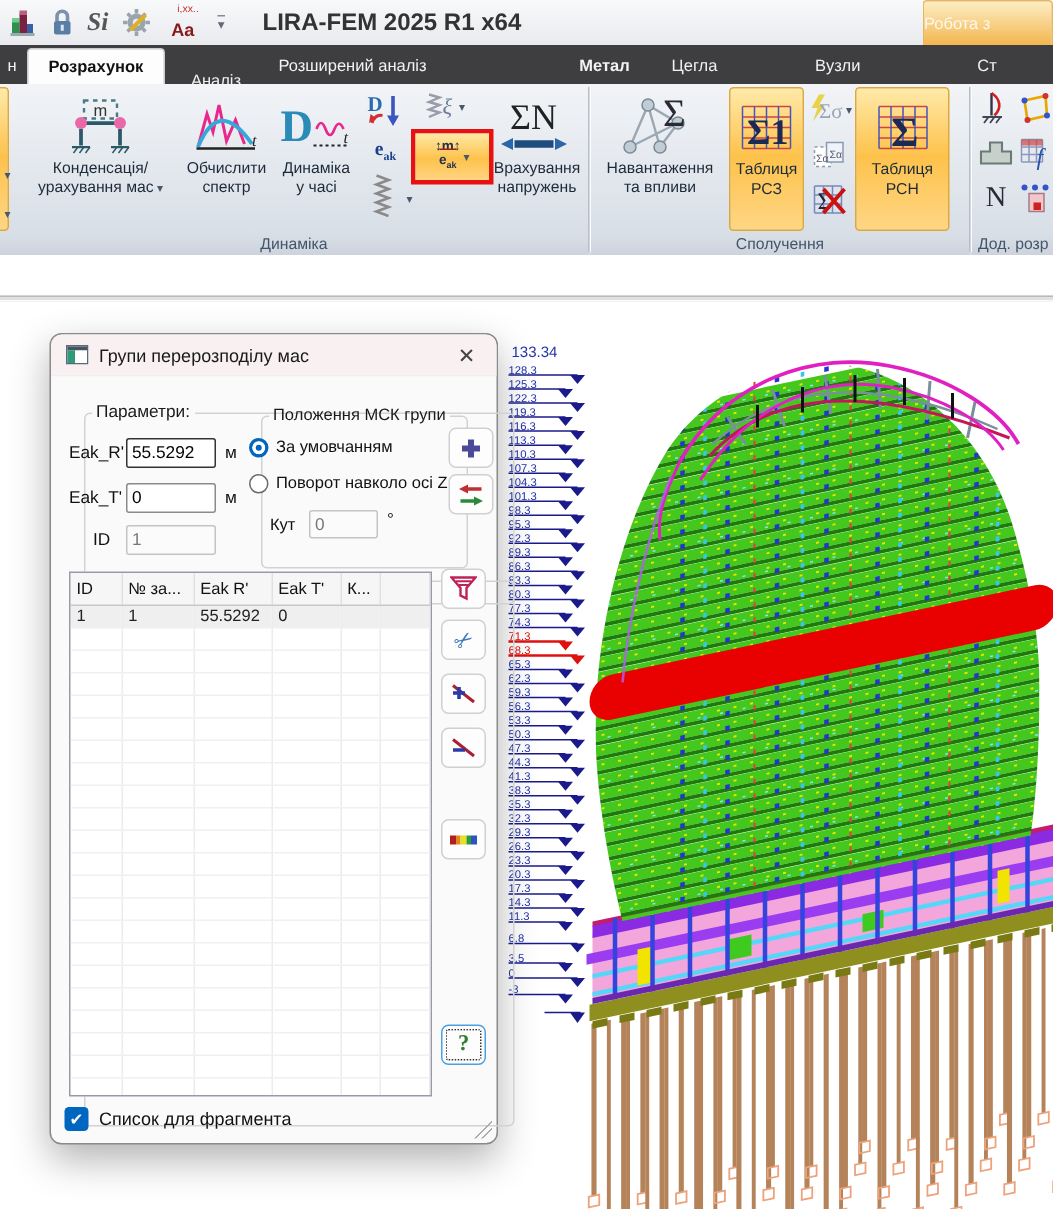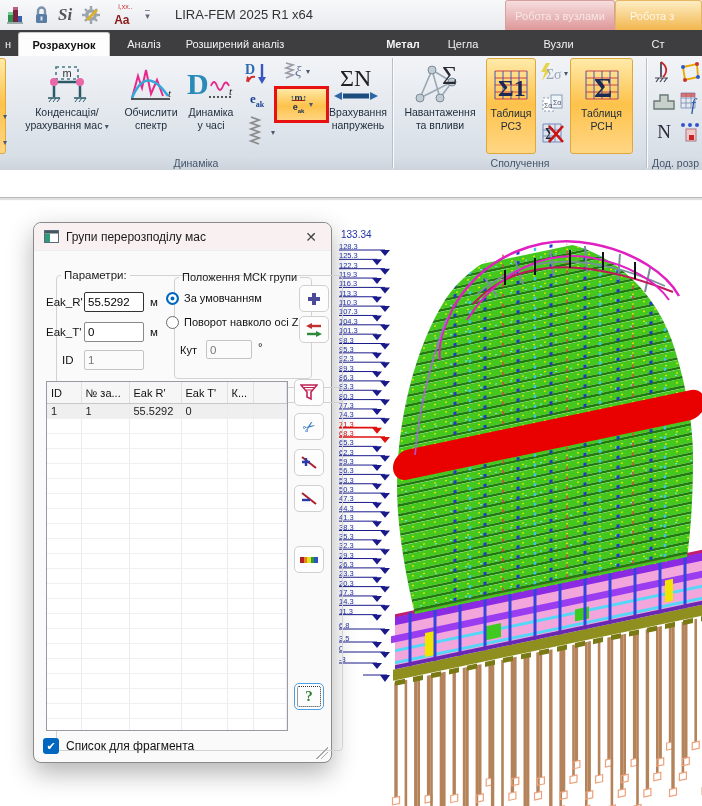--- a/index.html
+++ b/index.html
@@ -8,25 +8,25 @@
   
   .titlebar{position:absolute;left:0;top:0;width:702px;height:30px;
             background:linear-gradient(#f8f9fa,#e8eaee);border-bottom:1px solid #cfd4da}
   .qat{position:absolute;left:6px;top:2px;display:flex;align-items:center;gap:9px;height:26px}
   .qat .ic{display:flex;align-items:center;justify-content:center}
   .si-txt{font-family:"Liberation Serif",serif;font-style:italic;font-size:17px;color:#555;font-weight:bold}
   .aa-wrap{position:relative;width:24px;height:24px}
   .aa-wrap .xx{position:absolute;top:0;left:6px;font-size:7px;color:#c33;white-space:nowrap}
   .aa-wrap .aa{position:absolute;bottom:0;left:2px;font-size:12px;font-weight:bold;color:#8b1a1a}
   .qat-caret{font-size:9px;color:#667;border-top:1px solid #889;line-height:8px;padding-top:1px}
-  .win-title{position:absolute;left:175px;top:7px;font-size:13px;font-weight:normal;color:#333}
+  .win-title{position:absolute;left:175px;top:7px;font-size:16px;font-weight:bold;color:#333}
   .ctx-head{position:absolute;top:0;height:30px;border-radius:3px 3px 0 0;
             display:flex;align-items:center;justify-content:center;font-size:11px}
   .ctx-red{left:505px;width:108px;background:linear-gradient(#f6dede,#dd9597);color:#f7e6e6;border:1px solid #d9a0a0;border-bottom:none}
-  .ctx-orn{left:615px;width:87px;background:linear-gradient(#fdeec4,#f2b64e);color:#fdf7ec;border:1px solid #e8b560;border-bottom:none;justify-content:flex-start;padding-left:14px;box-sizing:border-box}
+  .ctx-orn{left:615px;width:87px;background:linear-gradient(#fdeec4,#f2b64e);color:#fdf7ec;border:1px solid #e8b560;border-bottom:none;justify-content:flex-start;padding-left:0;box-sizing:border-box}
   
   .tabstrip{position:absolute;left:0;top:30px;width:702px;height:26px;background:#3e3e41}
   .tab{position:absolute;top:2px;height:24px;line-height:24px;text-align:center;font-size:11px;color:#f2f2f2;cursor:default;white-space:nowrap;overflow:hidden}
   .tab.active{background:#fdfdfd;color:#111;border-radius:3px 3px 0 0;border:1px solid #c9c9c9;border-bottom:none;box-sizing:border-box;font-weight:bold}
   
   .ribbon{position:absolute;left:0;top:56px;width:702px;height:114px;
           background:linear-gradient(#f2f4f7,#dde3ea 70%,#d4dbe3)}
   .rgroup{position:absolute;top:0;height:114px}
   .glabel{position:absolute;left:0;right:0;bottom:0;height:14px;line-height:14px;text-align:center;
           font-size:10.5px;color:#44556a;background:linear-gradient(#d9dfe7,#ccd3dc)}
@@ -123,28 +123,27 @@
         <line x1="6" y1="16" x2="16" y2="6" stroke="#e0b020" stroke-width="2.6"></line>
       </svg>
       </span>
     <span class="aa-wrap">
       <span class="xx">i,xx..</span>
       <span class="aa">Aa</span>
     </span>
     <span class="qat-caret">▾</span>
   </div>
   <div class="win-title">LIRA-FEM 2025 R1 x64</div>
-  <div class="ctx-head ctx-red">Робота з вузлами</div>
   <div class="ctx-head ctx-orn">Робота з</div>
 </div>
 
 <div class="tabstrip">
     <div class="tab" style="left: 0px; width: 16px;">н</div>
     <div class="tab active" style="left: 18px; width: 92px;">Розрахунок</div>
-    <div class="tab" style="left: 112px; width: 64px;">Аналіз</div>
+    <div class="tab" style="left: 112px; width: 64px; margin-top: 10px;">Аналіз</div>
     <div class="tab" style="left: 178px; width: 114px;">Розширений аналіз</div>
     <div class="tab" style="left: 294px; width: 78px; margin-top: 36px;">Залізобетон</div>
     <div class="tab" style="left: 374px; width: 58px; font-weight: bold;">Метал</div>
     <div class="tab" style="left: 434px; width: 58px;">Цегла</div>
     <div class="tab" style="left: 505px; width: 107px;">Вузли</div>
     <div class="tab" style="left: 614px; width: 88px;">Ст</div>
   </div>
 
 <div class="ribbon">
 

